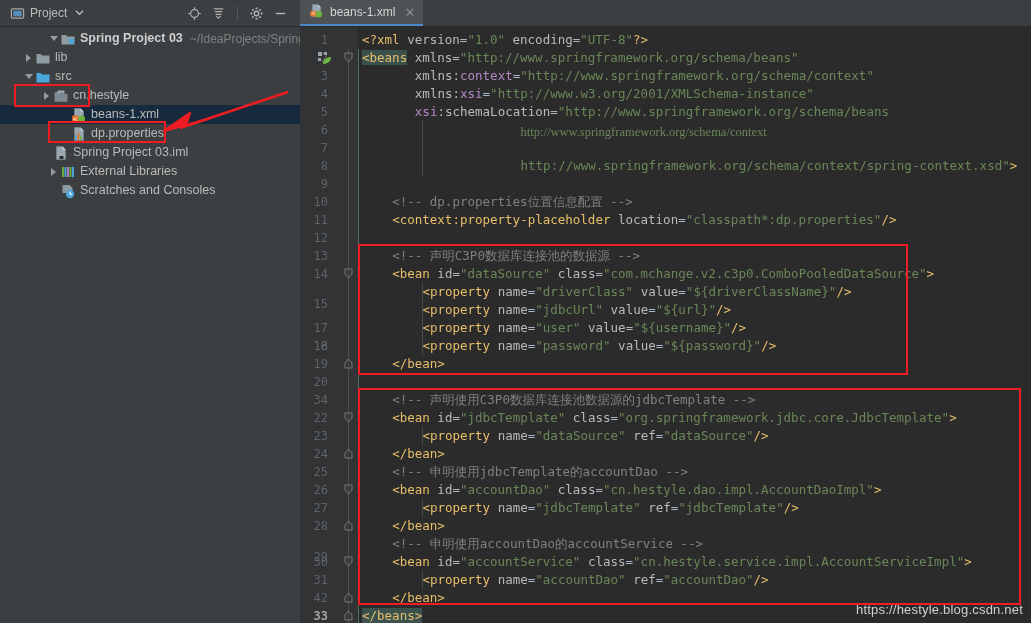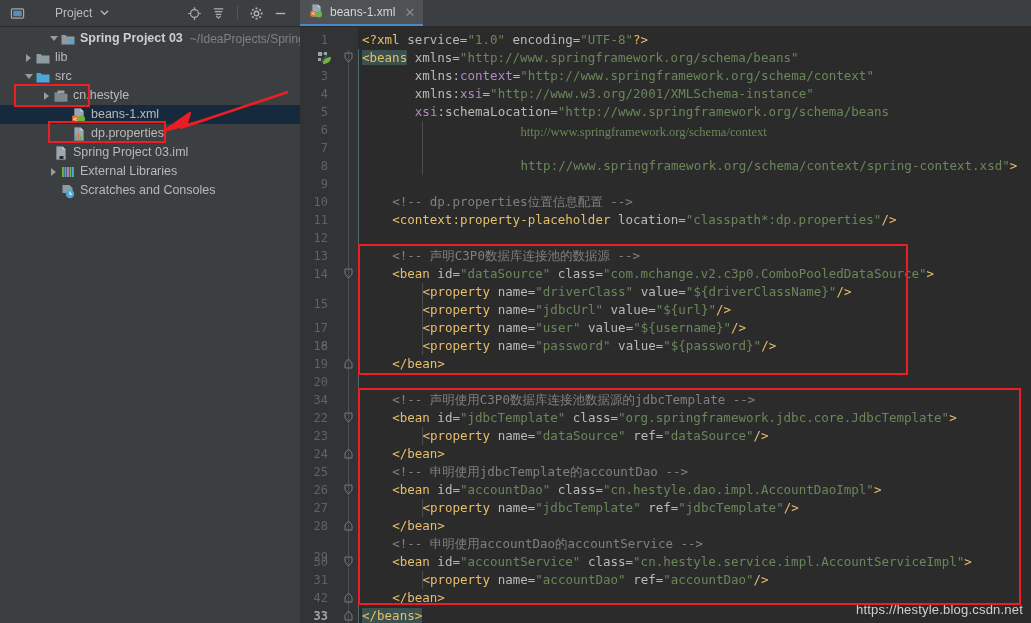--- a/index.html
+++ b/index.html
@@ -7,21 +7,21 @@
     width:1031px;height:623px;overflow:hidden;position:relative;
     font-family:"Liberation Sans","DejaVu Sans",sans-serif;
     font-size:12px;color:#bbbbbb;
   }
   
   #app{display:flex;width:1031px;height:623px;}
   
   #sidebar{width:300px;height:623px;background:#3c3f41;display:flex;flex-direction:column;flex:0 0 300px;position:relative;}
   #panel-header{height:26px;flex:0 0 26px;display:flex;align-items:center;background:#3c3f41;border-bottom:1px solid #2b2b2b;padding:0 4px;}
   .ph-left{display:flex;align-items:center;gap:5px;padding-left:6px;}
-  .ph-title{font-size:12px;color:#bbbbbb;margin-left:25px;}
+  .ph-title{font-size:12px;color:#bbbbbb;}
   .ph-spacer{flex:1 1 auto;}
   .ph-icons{display:flex;align-items:center;gap:9px;padding-right:8px;}
   .tbicon{width:15px;height:15px;display:inline-block;opacity:.85;}
   .vsep{width:1px;height:14px;background:#555;margin:0 2px;}
   #tree{flex:1 1 auto;overflow:hidden;padding-top:2px;position:relative;}
   .row{height:19px;display:flex;align-items:center;white-space:nowrap;font-size:12.5px;color:#b9b9b9;padding-left:4px;position:relative;}
   .row.selected{background:#16293d;}
   .tw{width:13px;height:13px;flex:0 0 13px;display:flex;align-items:center;justify-content:center;}
   .arrow{width:0;height:0;}
   .arrow.right{border-left:5px solid #9a9a9a;border-top:4px solid transparent;border-bottom:4px solid transparent;}
@@ -320,21 +320,21 @@
               <path d="M2,10 h7 v-5 l-3.5,-4 L2,5 z" fill="none" stroke="#787b7d" stroke-width="1"></path>
             </svg></div>
           <div class="annot" style="top: 25px;"><svg width="13" height="13" viewBox="0 0 13 13">
               <rect x="0" y="0" width="4" height="4" fill="#9aa5ac"></rect>
               <rect x="6" y="0" width="3" height="3" fill="#9aa5ac"></rect>
               <rect x="0" y="6" width="3" height="3" fill="#9aa5ac"></rect>
               <path d="M5,12 C5,7 9,5 13,5 C13,10 9,12 5,12 z" fill="#6cb33f"></path>
             </svg></div>
         </div>
       <div id="code">
-          <div class="cl" style="top: 4px; left: 4px;"><span class="t-punct">&lt;?xml </span><span class="t-attr">service</span><span class="t-plain">=</span><span class="t-str">"1.0"</span><span class="t-plain"> </span><span class="t-attr">encoding</span><span class="t-plain">=</span><span class="t-str">"UTF-8"</span><span class="t-punct">?&gt;</span></div>
+          <div class="cl" style="top: 4px; left: 4px;"><span class="t-punct">&lt;?xml </span><span class="t-attr">version</span><span class="t-plain">=</span><span class="t-str">"1.0"</span><span class="t-plain"> </span><span class="t-attr">encoding</span><span class="t-plain">=</span><span class="t-str">"UTF-8"</span><span class="t-punct">?&gt;</span></div>
           <div class="cl" style="top: 22px; left: 4px;"><span class="t-tag hl">&lt;beans</span><span class="t-plain"> </span><span class="t-attr">xmlns</span><span class="t-plain">=</span><span class="t-str">"http://www.springframework.org/schema/beans"</span></div>
           <div class="cl" style="top: 40px; left: 56.85px;"><span class="t-attr">xmlns:</span><span class="t-ns">context</span><span class="t-plain">=</span><span class="t-str">"http://www.springframework.org/schema/context"</span></div>
           <div class="cl" style="top: 58px; left: 56.85px;"><span class="t-attr">xmlns:</span><span class="t-ns">xsi</span><span class="t-plain">=</span><span class="t-str">"http://www.w3.org/2001/XMLSchema-instance"</span></div>
           <div class="cl" style="top: 76px; left: 56.85px;"><span class="t-ns">xsi</span><span class="t-attr">:schemaLocation</span><span class="t-plain">=</span><span class="t-str">"http://www.springframework.org/schema/beans</span></div>
           <div class="cl" style="top: 96px; left: 162.55px; font-family: Liberation Serif, serif;"><span class="t-str">http://www.springframework.org/schema/context</span></div>
           <div class="cl" style="top: 130px; left: 162.55px;"><span class="t-str">http://www.springframework.org/schema/context/spring-context.xsd"</span><span class="t-punct">&gt;</span></div>
           <div class="cl" style="top: 148px; left: 4px;"></div>
           <div class="cl" style="top: 184px; left: 34.2px;"><span class="t-punct">&lt;</span><span class="t-tag">context:property-placeholder</span><span class="t-plain"> </span><span class="t-attr">location</span><span class="t-plain">=</span><span class="t-str">"classpath*:dp.properties"</span><span class="t-punct">/&gt;</span></div>
           <div class="cl" style="top: 166px; left: 34.2px;"><span class="t-cmt">&lt;!-- dp.properties位置信息配置 --&gt;</span></div>
           <div class="cl" style="top: 202px; left: 4px;"></div>

